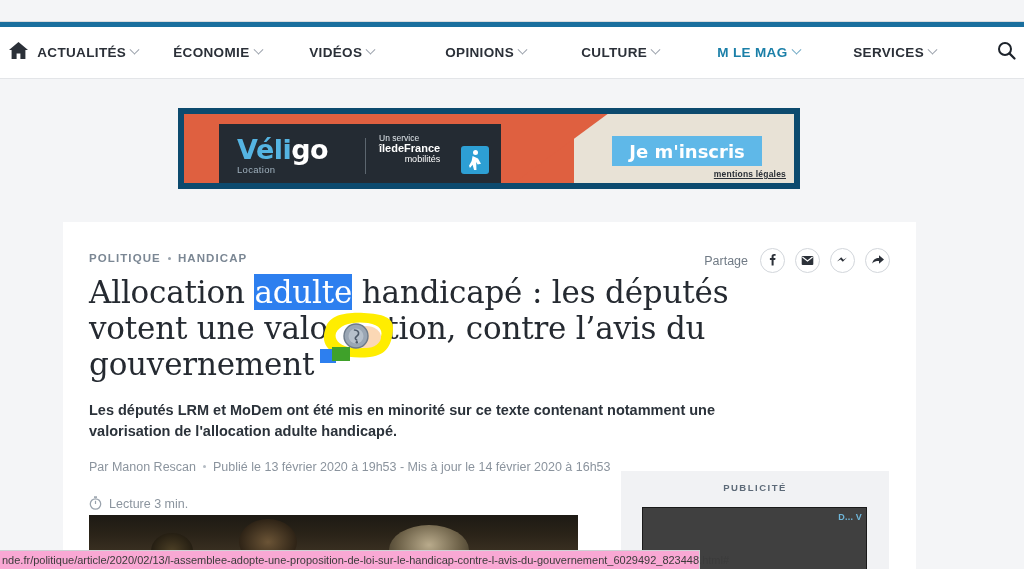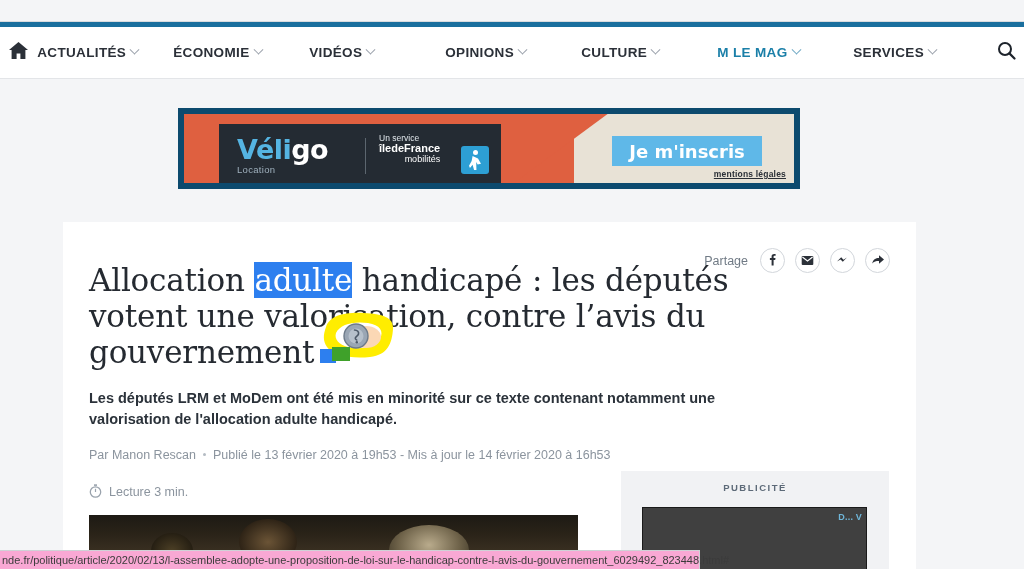--- a/index.html
+++ b/index.html
@@ -307,20 +307,25 @@
         </div>
         <div class="idf-badge"></div>
       </div>
       <div class="ad-cta">Je m'inscris</div>
       <div class="ad-legal">mentions légales</div>
     </div>
 
     <div class="card">
       <div class="card-inner">
 
+        <div class="kicker">
+          <a>POLITIQUE</a>
+          <span class="dot"></span>
+          <a>HANDICAP</a>
+        </div>
 
         <div class="share">
           <span class="share-label">Partage</span>
           <div class="share-btn">
             <span>
               <svg width="13" height="13" viewBox="0 0 13 13">
                 <path d="M7.6 12.5V7h1.6l.3-2H7.6V3.8c0-.6.2-1 1-1h1V1c-.2 0-.8-.1-1.5-.1-1.5 0-2.5.9-2.5 2.6V5H3.9v2h1.7v5.5z" fill="#2b3038"></path>
               </svg>
             </span>
           </div>

